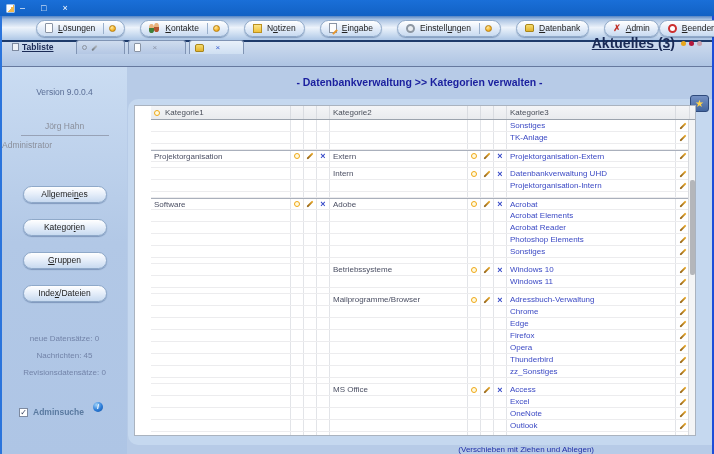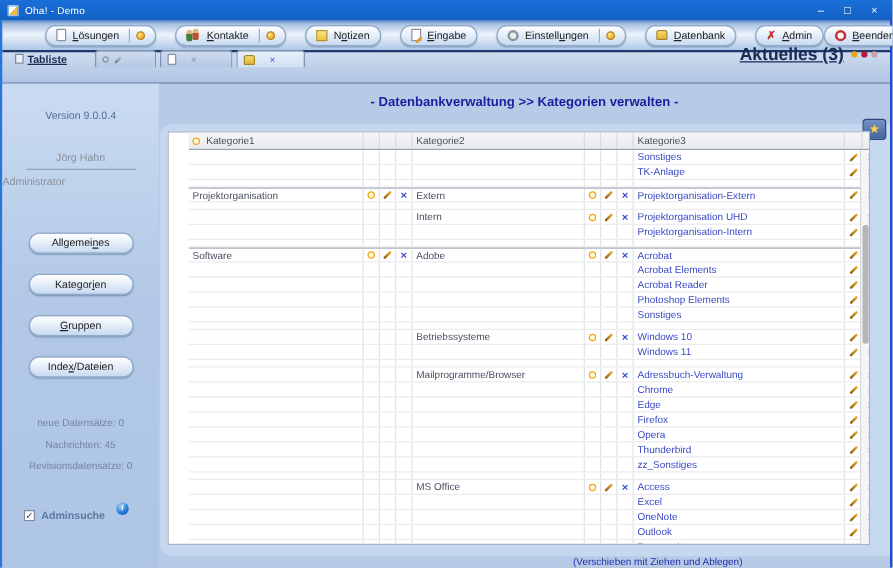--- a/index.html
+++ b/index.html
@@ -114,21 +114,20 @@
   
   .bottom-strip { height:6px; background:#2a74dc; border-top:1px solid #bcd4f0; }
 </style>
 </head>
 <body>
 
 <div class="window">
 
   <div class="titlebar">
     <span class="appicon"></span>
-    <span class="t-title">Oha! - Demo</span>
     <div class="wctl">
       <span>–</span>
       <span>□</span>
       <span>×</span>
     </div>
   </div>
 
   <div class="frame">
 
     <div class="toolbar">
@@ -350,21 +349,21 @@
                 <div class="cell c-text c-k2">Intern</div>
                 <div class="cell c-icon">
                   <span class="i-add"></span>
                 </div>
                 <div class="cell c-icon">
                   <span class="i-edit"></span>
                 </div>
                 <div class="cell c-icon">
                   <span class="i-del">×</span>
                 </div>
-                <div class="cell c-text c-k3">Projektorganisation UHD</div>
+                <div class="cell c-text c-k3">Datenbankverwaltung UHD</div>
                 <div class="cell c-icon">
                   <span class="i-edit"></span>
                 </div>
                 <div class="cell c-icon">
                   <span class="i-del">×</span>
                 </div>
               </div>
               <div class="trow">
                 <div class="cell c-text c-k1"></div>
                 <div class="cell c-icon"></div>

